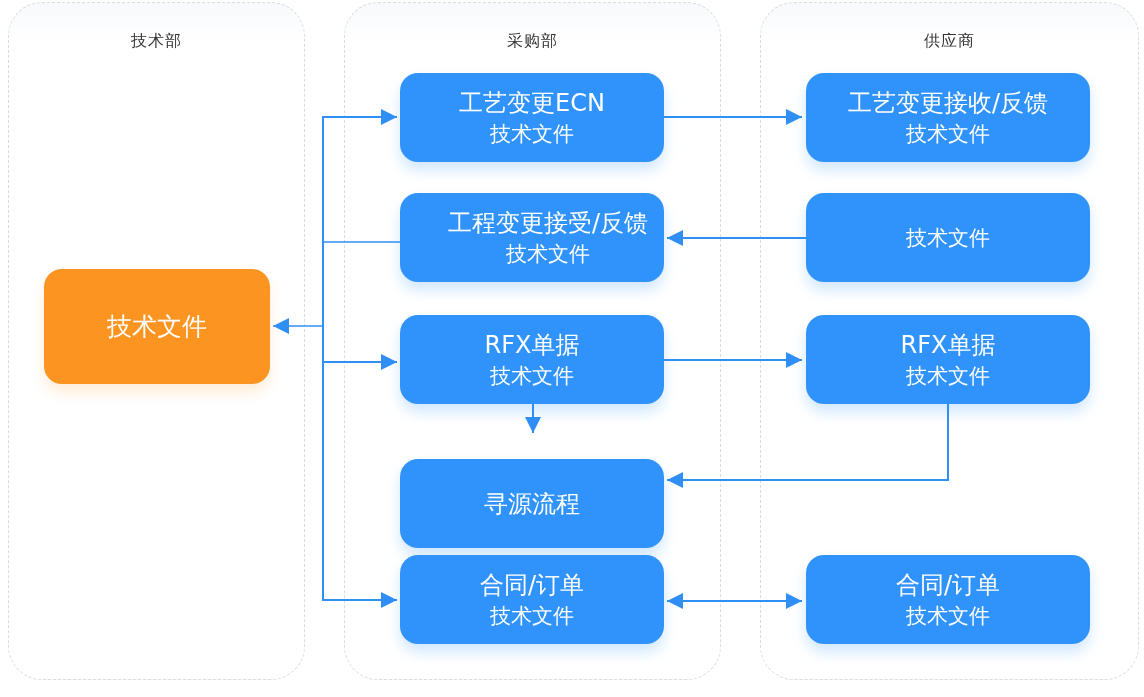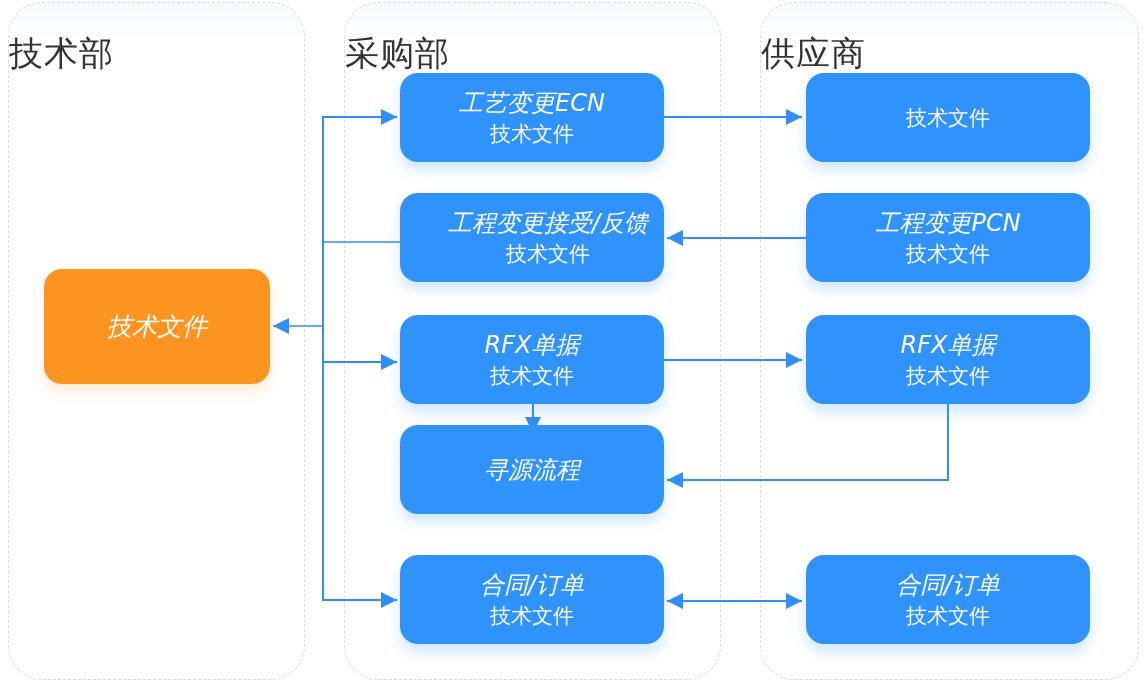--- a/index.html
+++ b/index.html
@@ -9,32 +9,32 @@
     font-family: "DejaVu Sans", "Liberation Sans", sans-serif;
   }
   .lane {
     position: absolute; top: 2px; height: 678px;
     border: 1.5px dashed #d9dce1; border-radius: 34px;
     box-sizing: border-box;
     background: linear-gradient(180deg, #f7f9fc 0px, #ffffff 40px);
   }
   .lane-title {
     position: absolute; left: 0; right: 0; top: 28px;
-    font-size: 34px; color: #333333; letter-spacing: 1px;
+    text-align: center; font-size: 16px; color: #333333; letter-spacing: 1px;
   }
   .node {
     position: absolute; box-sizing: border-box;
     border-radius: 18px; color: #ffffff; text-align: center;
     display: flex; flex-direction: column; justify-content: center; align-items: center;
     box-shadow: 0 8px 14px rgba(46,145,250,0.22);
     cursor: pointer;
   }
   .node.blue { background: #2f93fb; }
   .node.orange { background: #fb9421; box-shadow: 0 8px 14px rgba(251,148,33,0.18); }
-  .node .l1 { font-size: 24px; line-height: 32px; white-space: nowrap; font-style: italic; }
+  .node .l1 { font-size: 24px; line-height: 32px; white-space: nowrap; }
   .node .l2 { font-size: 21px; line-height: 30px; white-space: nowrap; }
   .node.orange .l1, .node.orange .l2 { font-size: 25px; line-height: 37px; }
   svg#edges { position: absolute; left: 0; top: 0; pointer-events: none; }
 </style>
 </head>
 <body>
 
 <div class="lane" style="left:8px; width:297px;">
   <div class="lane-title">技术部</div>
 </div>
@@ -86,33 +86,33 @@
   <div class="l2">技术文件</div>
 </div>
 <div class="node blue" style="left:400px; top:193px; width:264px; height:89px;padding-left:32px;">
   <div class="l1">工程变更接受/反馈</div>
   <div class="l2">技术文件</div>
 </div>
 <div class="node blue" style="left:400px; top:315px; width:264px; height:89px;">
   <div class="l1">RFX单据</div>
   <div class="l2">技术文件</div>
 </div>
-<div class="node blue" style="left:400px; top:425px; width:264px; height:89px;">
+<div class="node blue" style="left:400px; top:459px; width:264px; height:89px;">
   <div class="l1">寻源流程</div>
 </div>
 <div class="node blue" style="left:400px; top:555px; width:264px; height:89px;">
   <div class="l1">合同/订单</div>
   <div class="l2">技术文件</div>
 </div>
 
 <div class="node blue" style="left:806px; top:73px; width:284px; height:89px;">
+  <div class="l1">工艺变更接收/反馈</div>
   <div class="l2">技术文件</div>
 </div>
 <div class="node blue" style="left:806px; top:193px; width:284px; height:89px;">
-  <div class="l1">工程变更PCN</div>
   <div class="l2">技术文件</div>
 </div>
 <div class="node blue" style="left:806px; top:315px; width:284px; height:89px;">
   <div class="l1">RFX单据</div>
   <div class="l2">技术文件</div>
 </div>
 <div class="node blue" style="left:806px; top:555px; width:284px; height:89px;">
   <div class="l1">合同/订单</div>
   <div class="l2">技术文件</div>
 </div>

